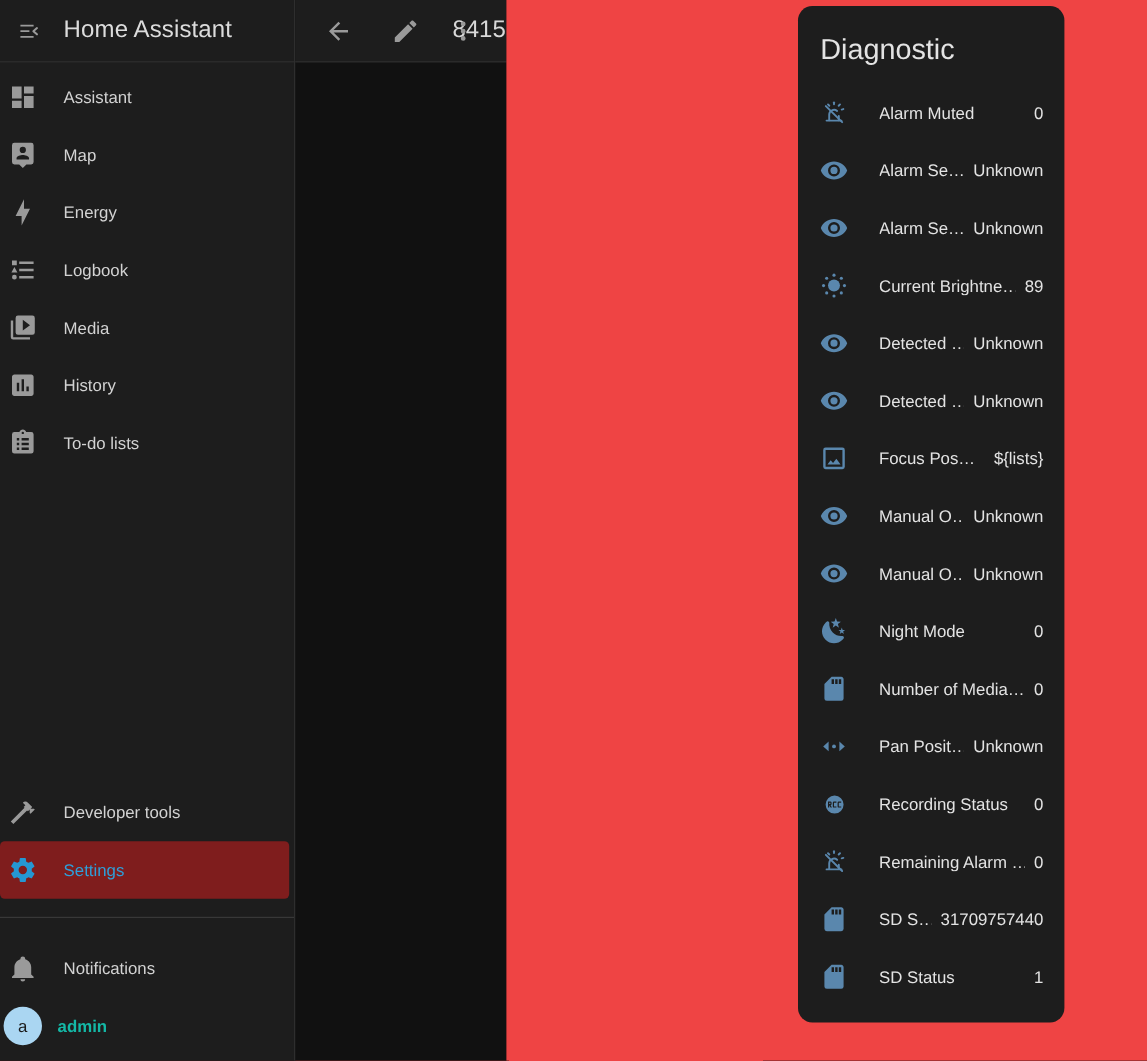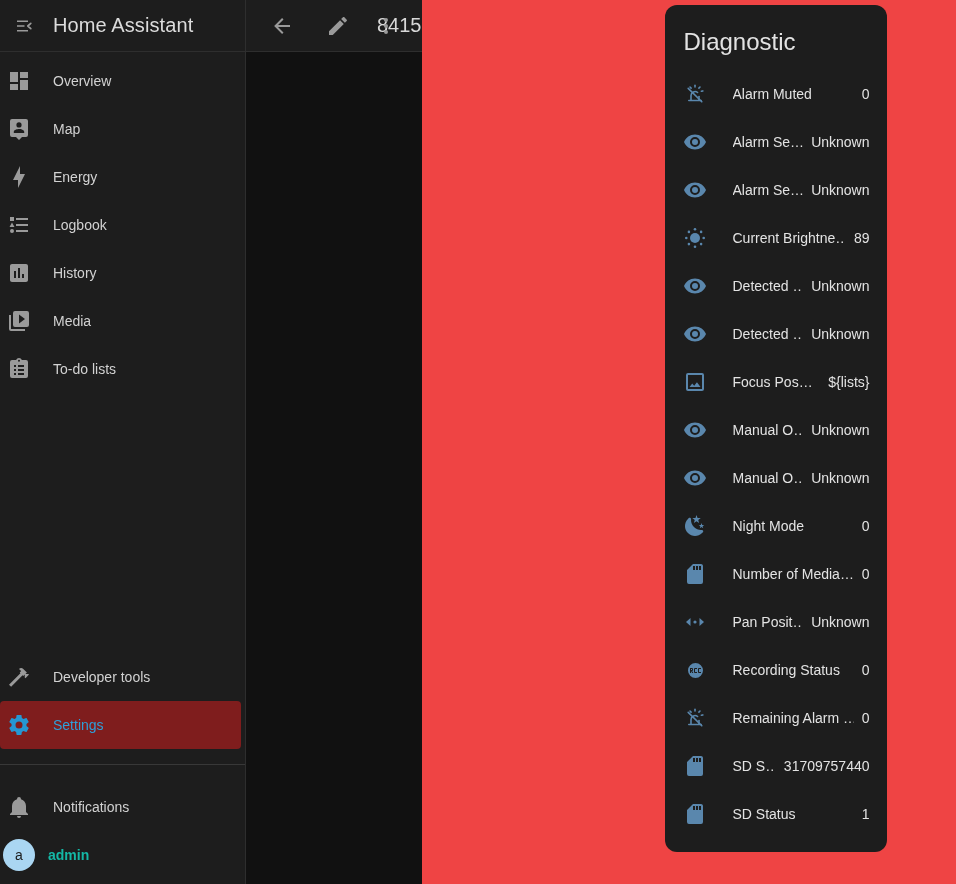--- a/index.html
+++ b/index.html
@@ -176,21 +176,21 @@
     <span class="sidebar-title">Home Assistant</span>
   </div>
 
   <nav class="menu" id="sidebar-menu">
       <div class="menu-item">
         <span class="icon">
           <svg viewBox="0 0 24 24" fill="currentColor" aria-hidden="true">
             <path d="M13,3V9H21V3M13,21H21V11H13M3,21H11V15H3M3,13H11V3H3V13Z"></path>
           </svg>
         </span>
-        <span class="label">Overview</span>
+        <span class="label">Assistant</span>
       </div>
       <div class="menu-item">
         <span class="icon">
           <svg viewBox="0 0 24 24" fill="currentColor" aria-hidden="true">
             <path fill-rule="evenodd" d="M19,2H5A2,2 0 0,0 3,4V18A2,2 0 0,0 5,20H9L12,23L15,20H19A2,2 0 0,0 21,18V4A2,2 0 0,0 19,2M12,5.3A2.6,2.6 0 0,1 14.6,7.9A2.6,2.6 0 0,1 12,10.5A2.6,2.6 0 0,1 9.4,7.9A2.6,2.6 0 0,1 12,5.3M17.2,16H6.8V14.7C6.8,12.97 10.27,12.1 12,12.1C13.73,12.1 17.2,12.97 17.2,14.7V16Z"></path>
           </svg>
         </span>
         <span class="label">Map</span>
       </div>
       <div class="menu-item">
@@ -205,32 +205,32 @@
         <span class="icon">
           <svg viewBox="0 0 24 24" fill="currentColor" aria-hidden="true">
             <path d="M5,9.5L7.5,14H2.5L5,9.5M3,4H7V8H3V4M5,20A2,2 0 0,0 7,18A2,2 0 0,0 5,16A2,2 0 0,0 3,18A2,2 0 0,0 5,20M9,5V7H21V5H9M9,19H21V17H9V19M9,13H21V11H9V13Z"></path>
           </svg>
         </span>
         <span class="label">Logbook</span>
       </div>
       <div class="menu-item">
         <span class="icon">
           <svg viewBox="0 0 24 24" fill="currentColor" aria-hidden="true">
+            <path fill-rule="evenodd" d="M4,6H2V20A2,2 0 0,0 4,22H18V20H4V6M20,2H8A2,2 0 0,0 6,4V16A2,2 0 0,0 8,18H20A2,2 0 0,0 22,16V4A2,2 0 0,0 20,2M12,14.5V5.5L18,10L12,14.5Z"></path>
+          </svg>
+        </span>
+        <span class="label">Media</span>
+      </div>
+      <div class="menu-item">
+        <span class="icon">
+          <svg viewBox="0 0 24 24" fill="currentColor" aria-hidden="true">
             <path fill-rule="evenodd" d="M19,3H5C3.9,3 3,3.9 3,5V19C3,20.1 3.9,21 5,21H19C20.1,21 21,20.1 21,19V5C21,3.9 20.1,3 19,3M9,17H7V10H9V17M13,17H11V7H13V17M17,17H15V13H17V17Z"></path>
           </svg>
         </span>
         <span class="label">History</span>
-      </div>
-      <div class="menu-item">
-        <span class="icon">
-          <svg viewBox="0 0 24 24" fill="currentColor" aria-hidden="true">
-            <path fill-rule="evenodd" d="M4,6H2V20A2,2 0 0,0 4,22H18V20H4V6M20,2H8A2,2 0 0,0 6,4V16A2,2 0 0,0 8,18H20A2,2 0 0,0 22,16V4A2,2 0 0,0 20,2M12,14.5V5.5L18,10L12,14.5Z"></path>
-          </svg>
-        </span>
-        <span class="label">Media</span>
       </div>
       <div class="menu-item">
         <span class="icon">
           <svg viewBox="0 0 24 24" fill="currentColor" aria-hidden="true">
             <path fill-rule="evenodd" d="M19,3H14.82C14.4,1.84 13.3,1 12,1C10.7,1 9.6,1.84 9.18,3H5A2,2 0 0,0 3,5V19A2,2 0 0,0 5,21H19A2,2 0 0,0 21,19V5A2,2 0 0,0 19,3M12,2.75A1,1 0 0,1 13,3.75A1,1 0 0,1 12,4.75A1,1 0 0,1 11,3.75A1,1 0 0,1 12,2.75M7,8H9V10H7V8M11,8H17V10H11V8M7,12H9V14H7V12M11,12H17V14H11V12M7,16H9V18H7V16M11,16H17V18H11V16Z"></path>
           </svg>
         </span>
         <span class="label">To-do lists</span>
       </div>
     </nav>

